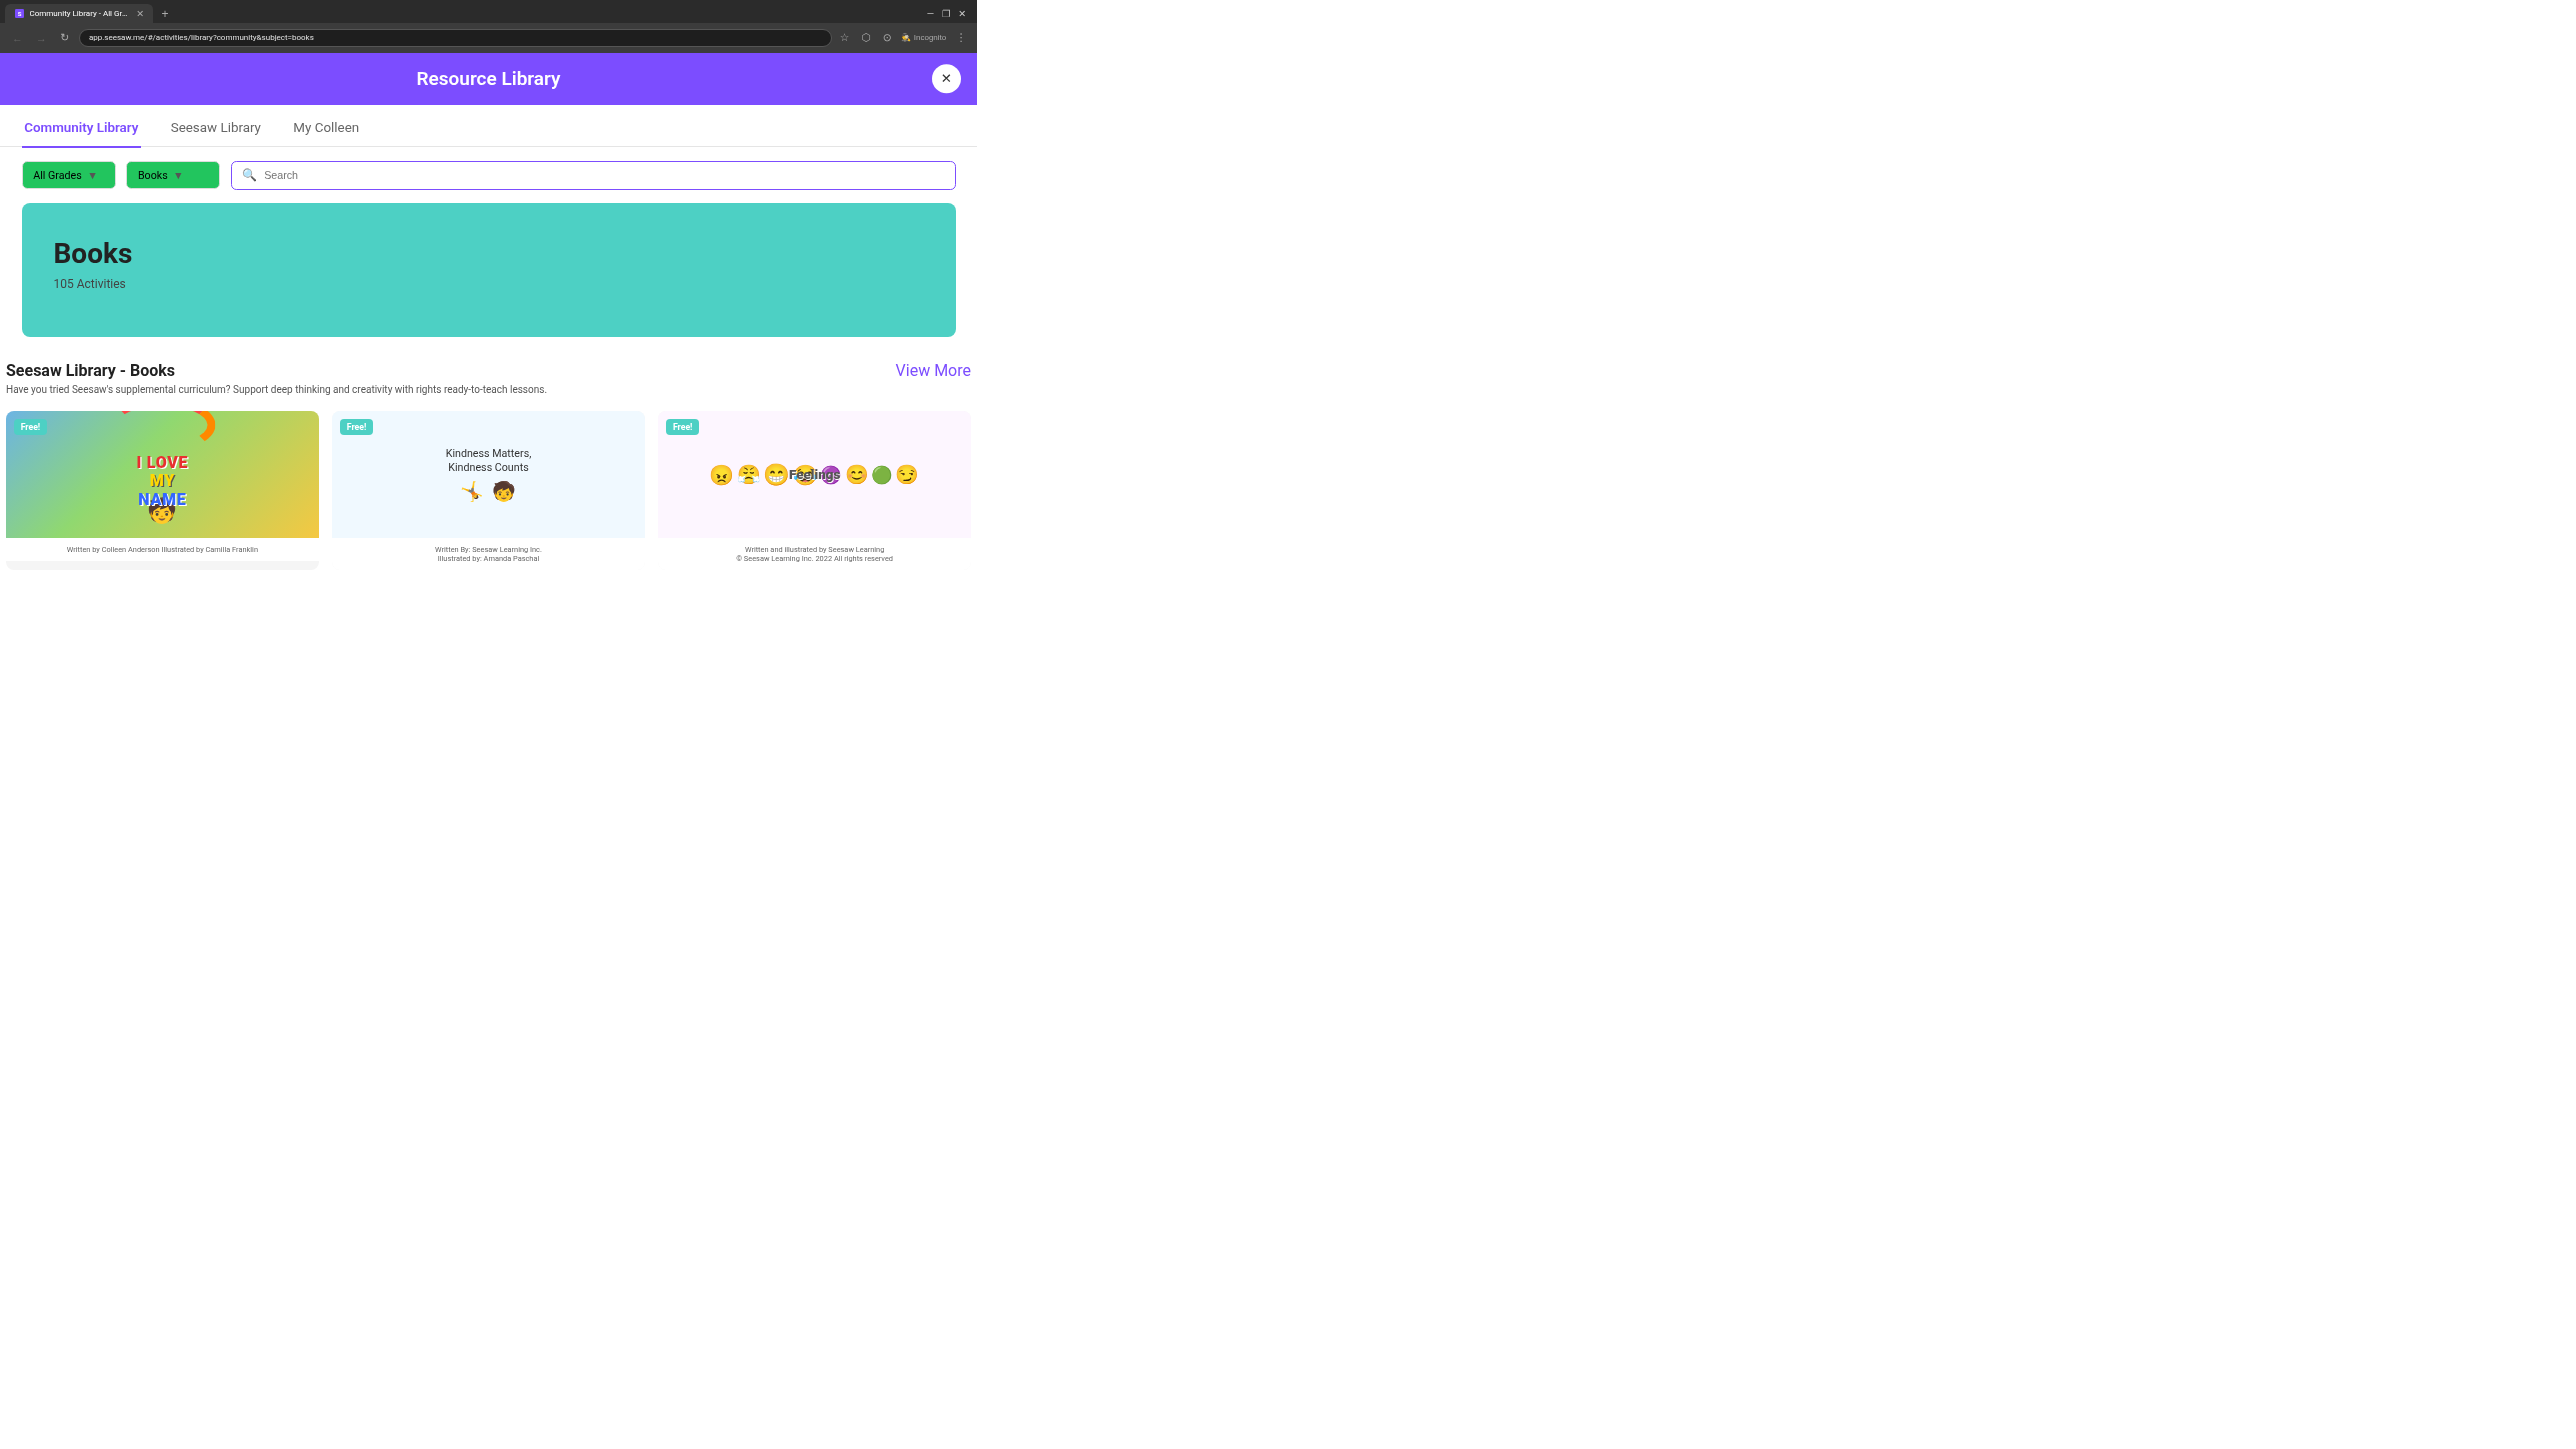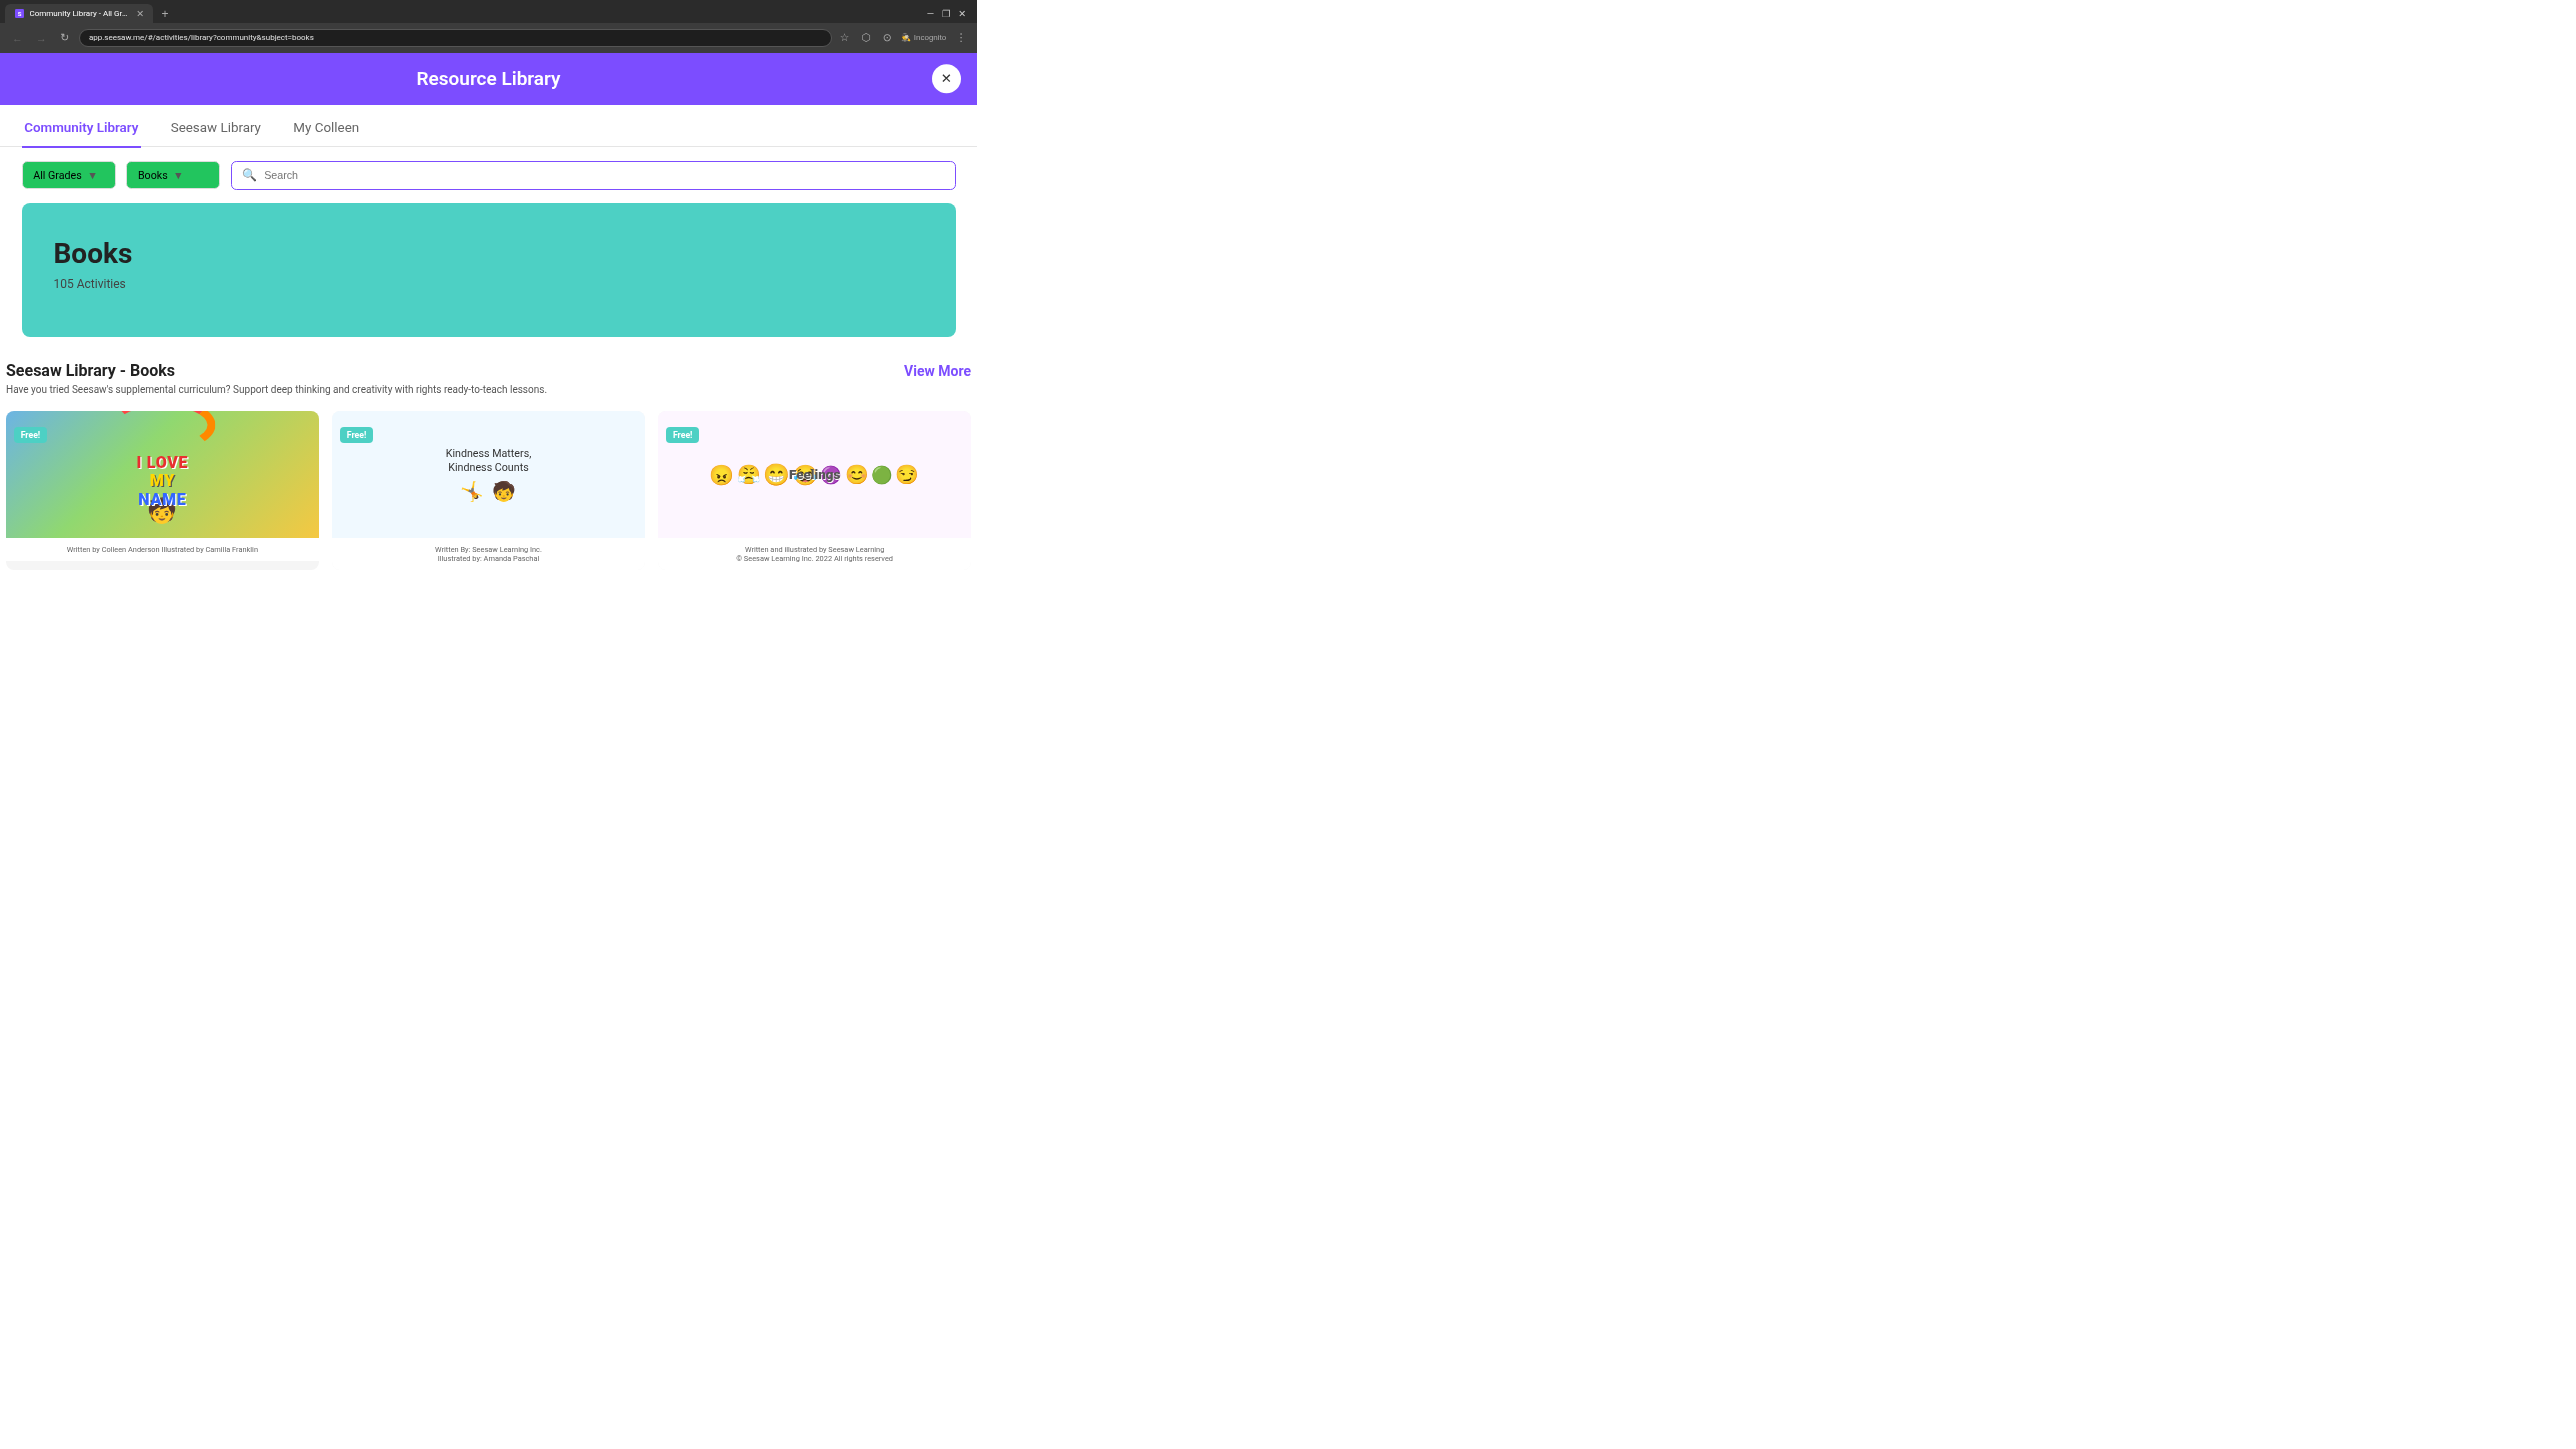--- a/index.html
+++ b/index.html
@@ -49,27 +49,27 @@
 
     
     .hero-banner { background: #4dd0c4; margin: 0 21.5px; border-radius: 8px; padding: 34px 32px; min-height: 134px; }
     .hero-banner h2 { font-size: 28px; font-weight: 700; color: #222; margin-bottom: 6.7px; }
     .hero-banner p { font-size: 12px; color: #444; }
 
     
     .section { padding: 24px 6px 0; }
     .section-header { display: flex; align-items: center; justify-content: space-between; margin-bottom: 4px; }
     .section-title { font-size: 16px; font-weight: 700; color: #222; }
-    .view-more { color: #7c4dff; font-size: 14px; font-weight: 700; cursor: pointer; text-decoration: none; }
+    .view-more { color: #7c4dff; font-size: 16px; font-weight: 400; cursor: pointer; text-decoration: none; }
     .section-desc { font-size: 10px; color: #555; margin-bottom: 16px; }
 
     
     .cards-grid { display: grid; grid-template-columns: repeat(3, 1fr); gap: 13.4px; }
     .card { border-radius: 8px; overflow: hidden; position: relative; background: #f5f5f5; min-height: 134px; }
-    .free-badge { position: absolute; top: 16px; left: 8px; background: #4dd0c4; color: #fff; font-size: 8.7px; font-weight: 700; padding: 2.7px 6.7px; border-radius: 4px; text-align: center; }
+    .free-badge { position: absolute; top: 8px; left: 8px; background: #4dd0c4; color: #fff; font-size: 8.7px; font-weight: 700; padding: 2.7px 6.7px; border-radius: 4px; text-align: center; }
 
     .card-title-overlay { background: #fff; padding: 6.7px 9.4px; }
   </style>
 </head>
 <body>
 
 <div class="browser-chrome">
 
   <div class="browser-tab-bar">
     <div class="browser-tab">

